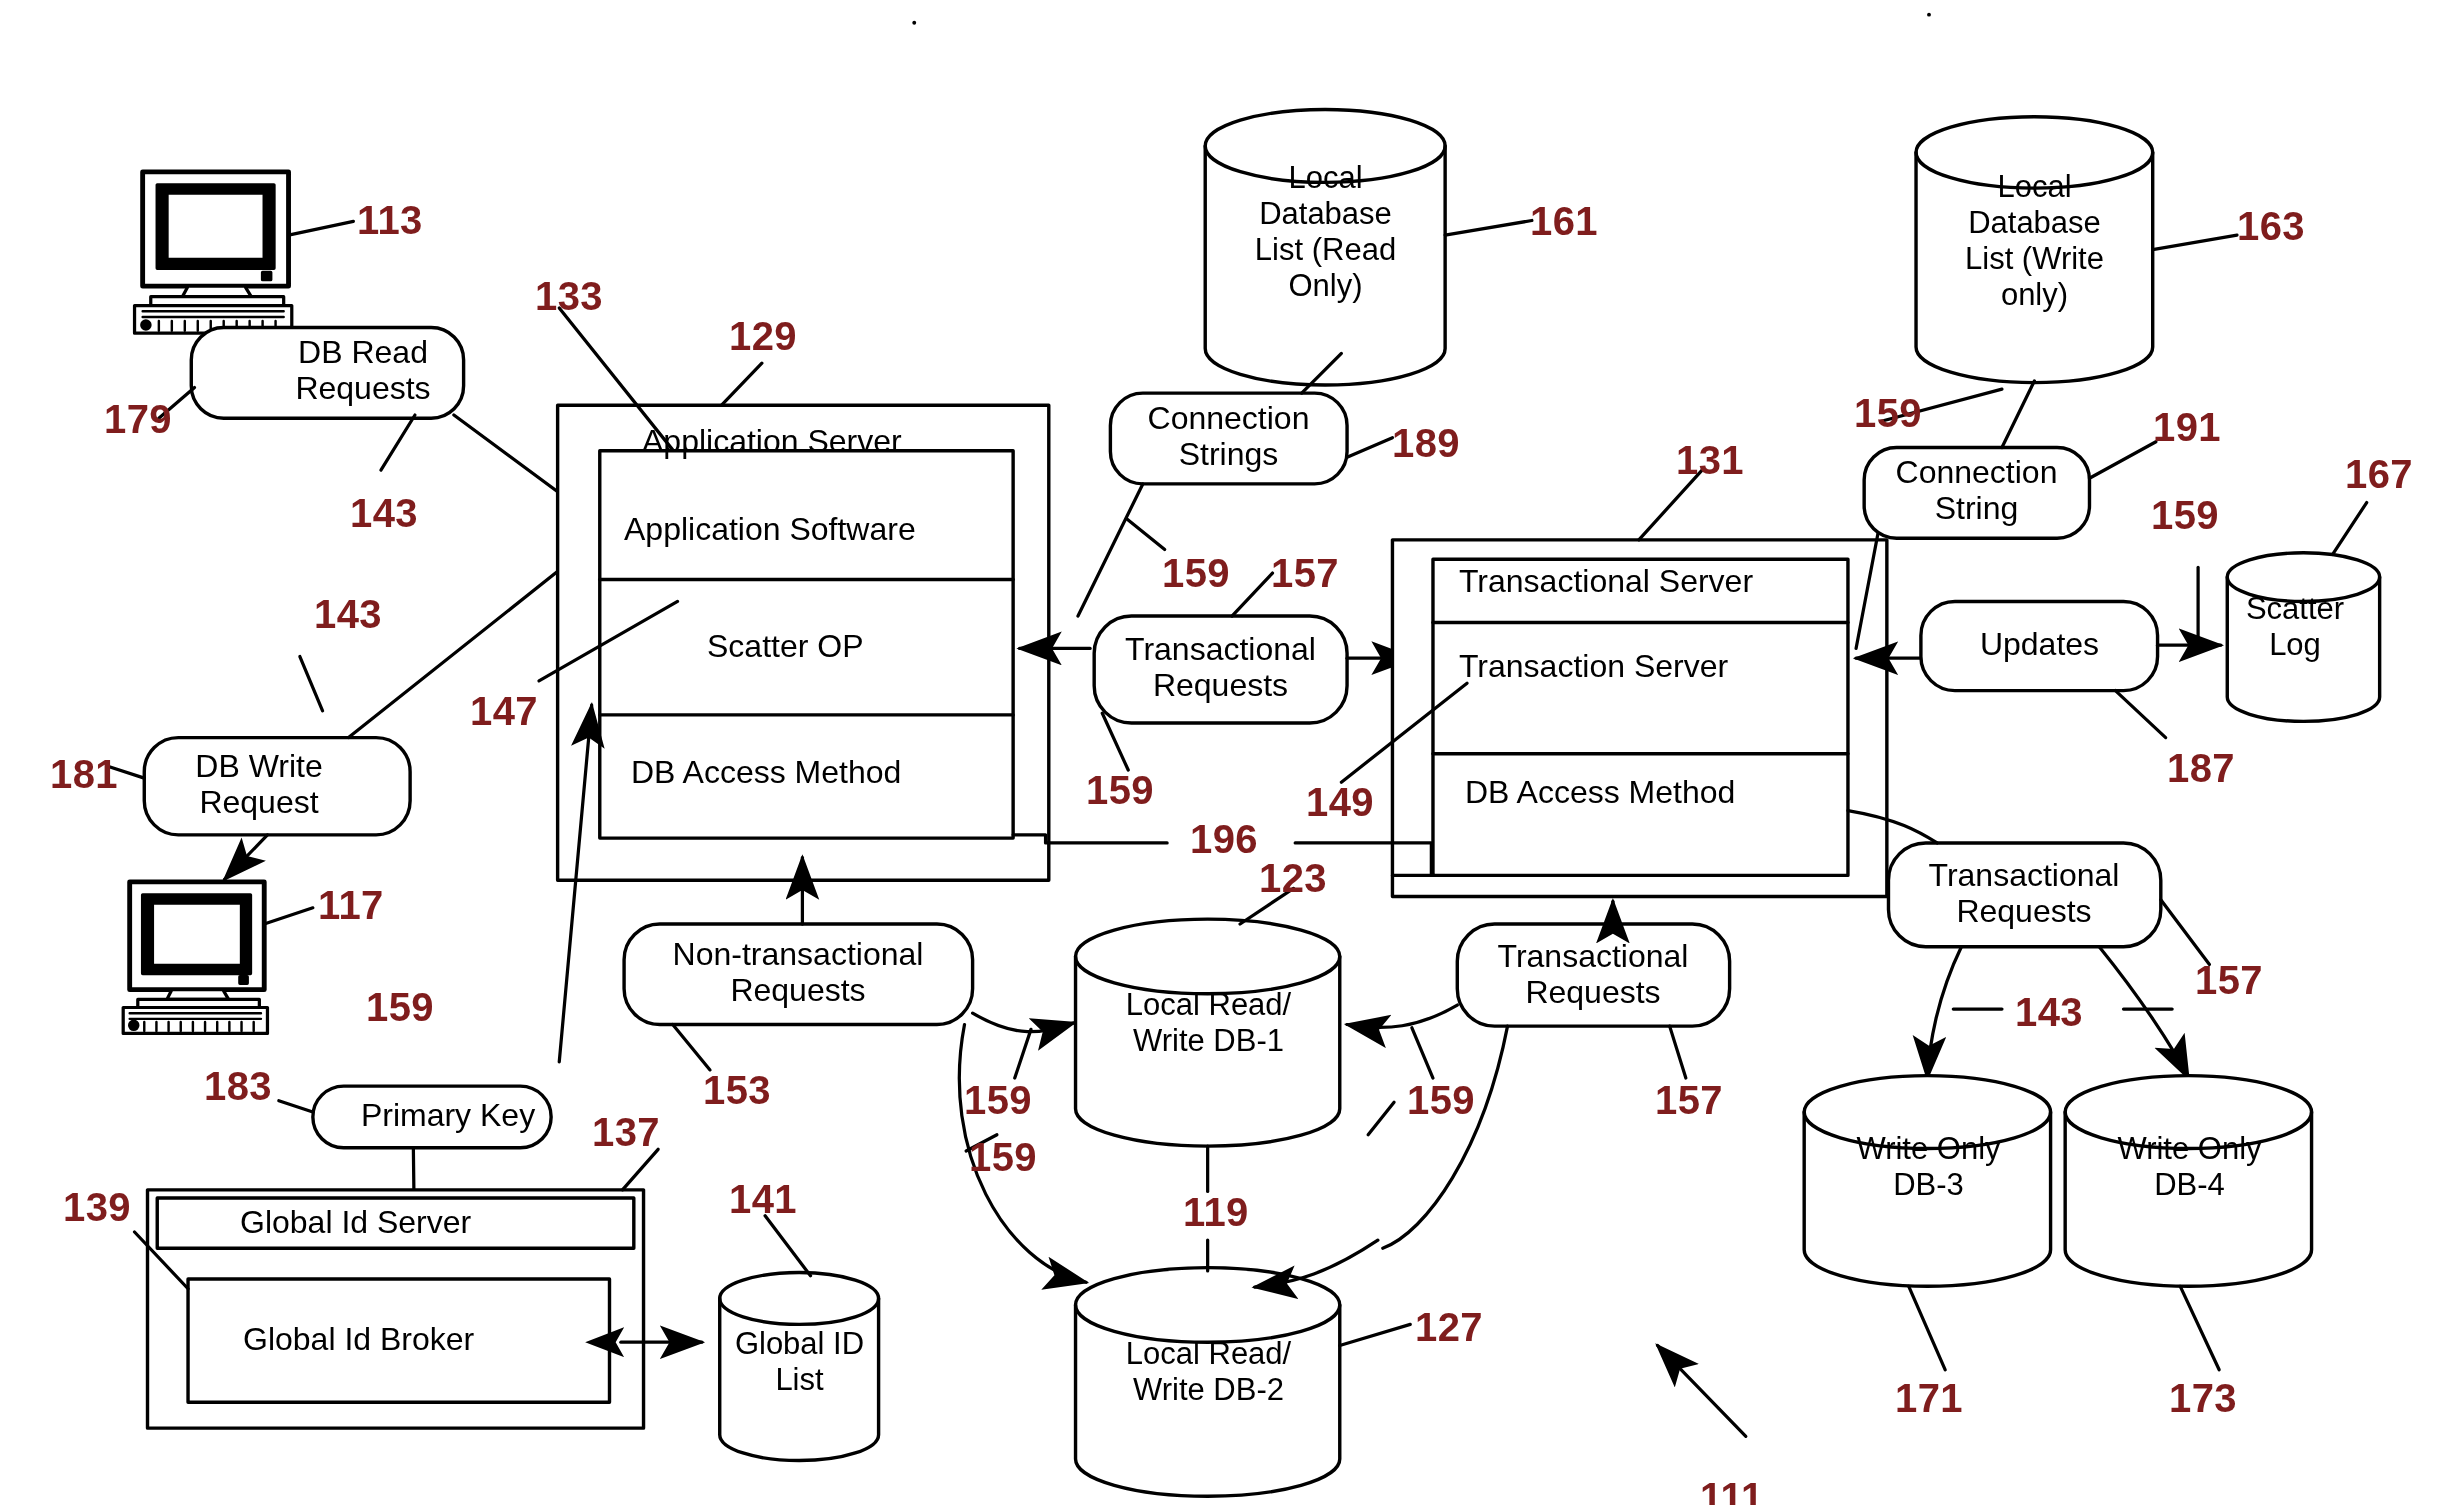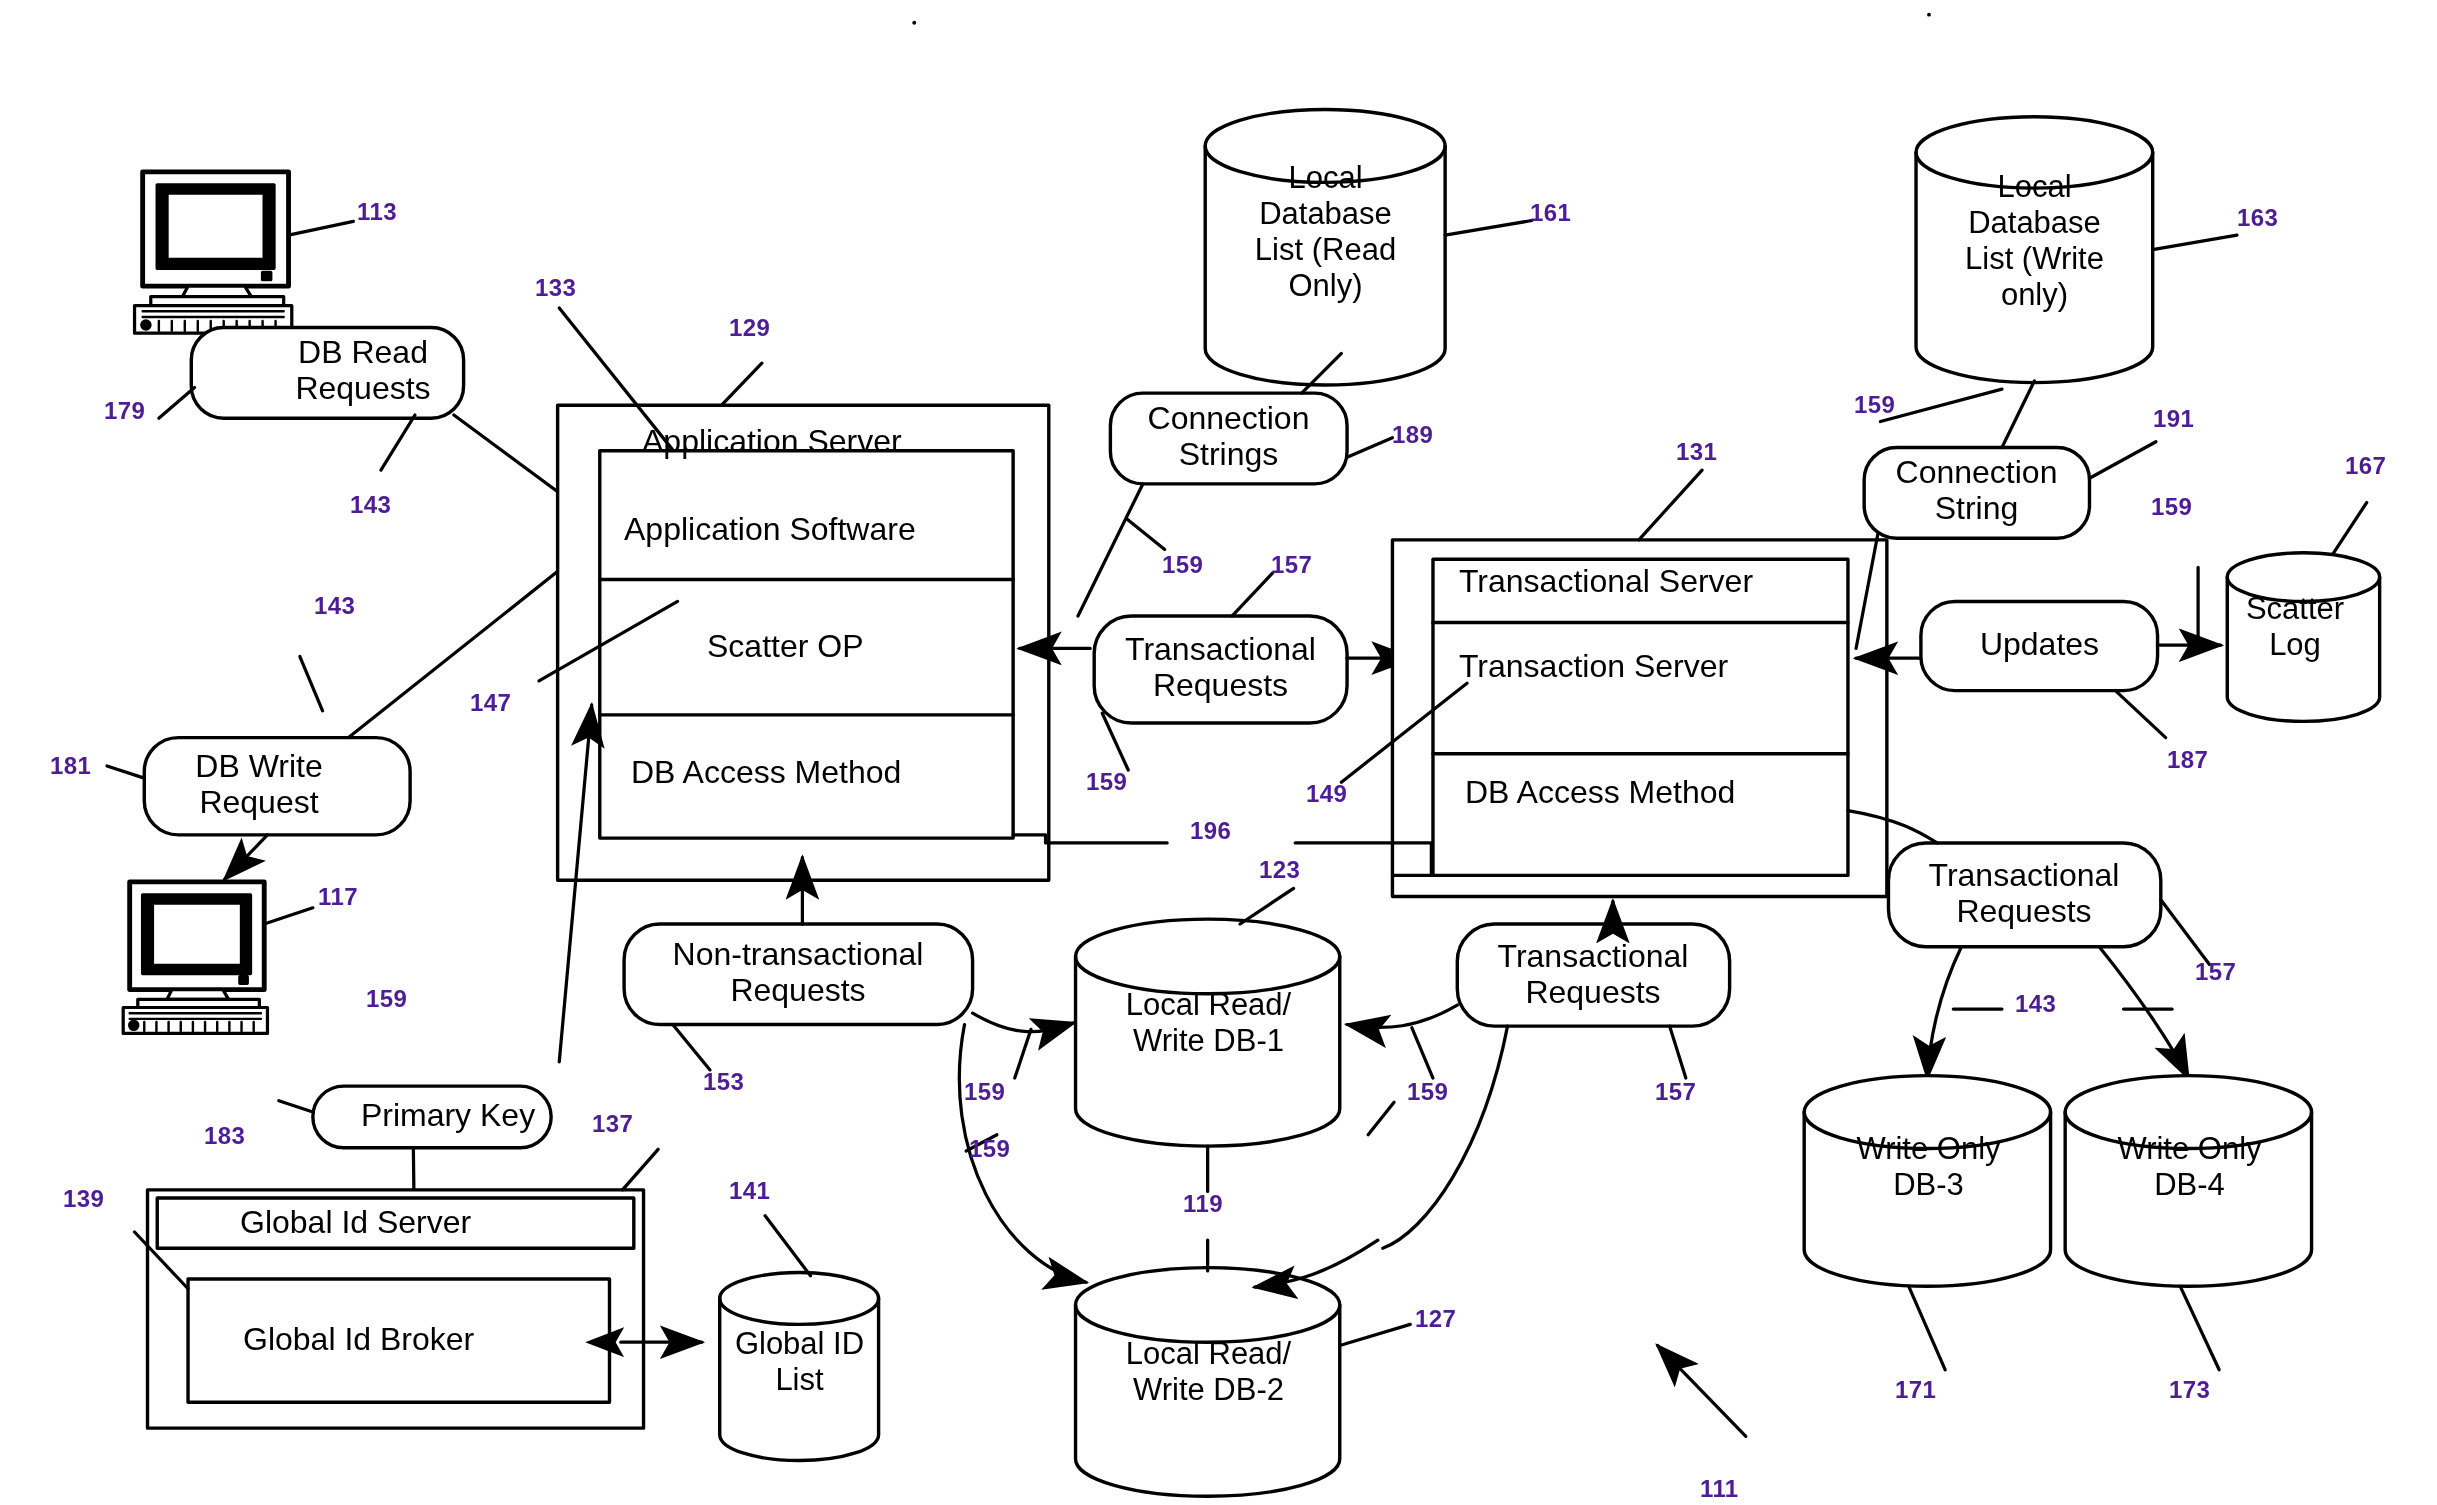--- a/index.html
+++ b/index.html
@@ -17,23 +17,23 @@
     overflow: hidden;
   }
   #svg-layer {
     position: absolute;
     left: 0; top: 0;
     width: 2438px;
     height: 1506px;
   }
   .refnum {
     position: absolute;
-    color: #4c1d95;
+    color: #7f1d1d;
     font-weight: bold;
-    font-size: 24px;
+    font-size: 40px;
     letter-spacing: 0.4px;
     white-space: nowrap;
   }
   .boxlabel {
     position: absolute;
     color: #000;
     font-size: 32px;
     white-space: nowrap;
   }
   .rr-label {
@@ -376,20 +376,20 @@
   <div class="refnum" style="left:964px; top:1078px;">159</div>
   <div class="refnum" style="left:1407px; top:1078px;">159</div>
   <div class="refnum" style="left:969px; top:1135px;">159</div>
   <div class="refnum" style="left:1530px; top:199px;">161</div>
   <div class="refnum" style="left:2237px; top:204px;">163</div>
   <div class="refnum" style="left:2345px; top:452px;">167</div>
   <div class="refnum" style="left:1895px; top:1376px;">171</div>
   <div class="refnum" style="left:2169px; top:1376px;">173</div>
   <div class="refnum" style="left:104px; top:397px;">179</div>
   <div class="refnum" style="left:50px; top:752px;">181</div>
-  <div class="refnum" style="left:204px; top:1122px;">183</div>
+  <div class="refnum" style="left:204px; top:1064px;">183</div>
   <div class="refnum" style="left:2167px; top:746px;">187</div>
   <div class="refnum" style="left:1392px; top:421px;">189</div>
   <div class="refnum" style="left:2153px; top:405px;">191</div>
   <div class="refnum" style="left:1700px; top:1443px;margin-top:32px;">111</div>
 
 </div>
 
 
 </body></html>

